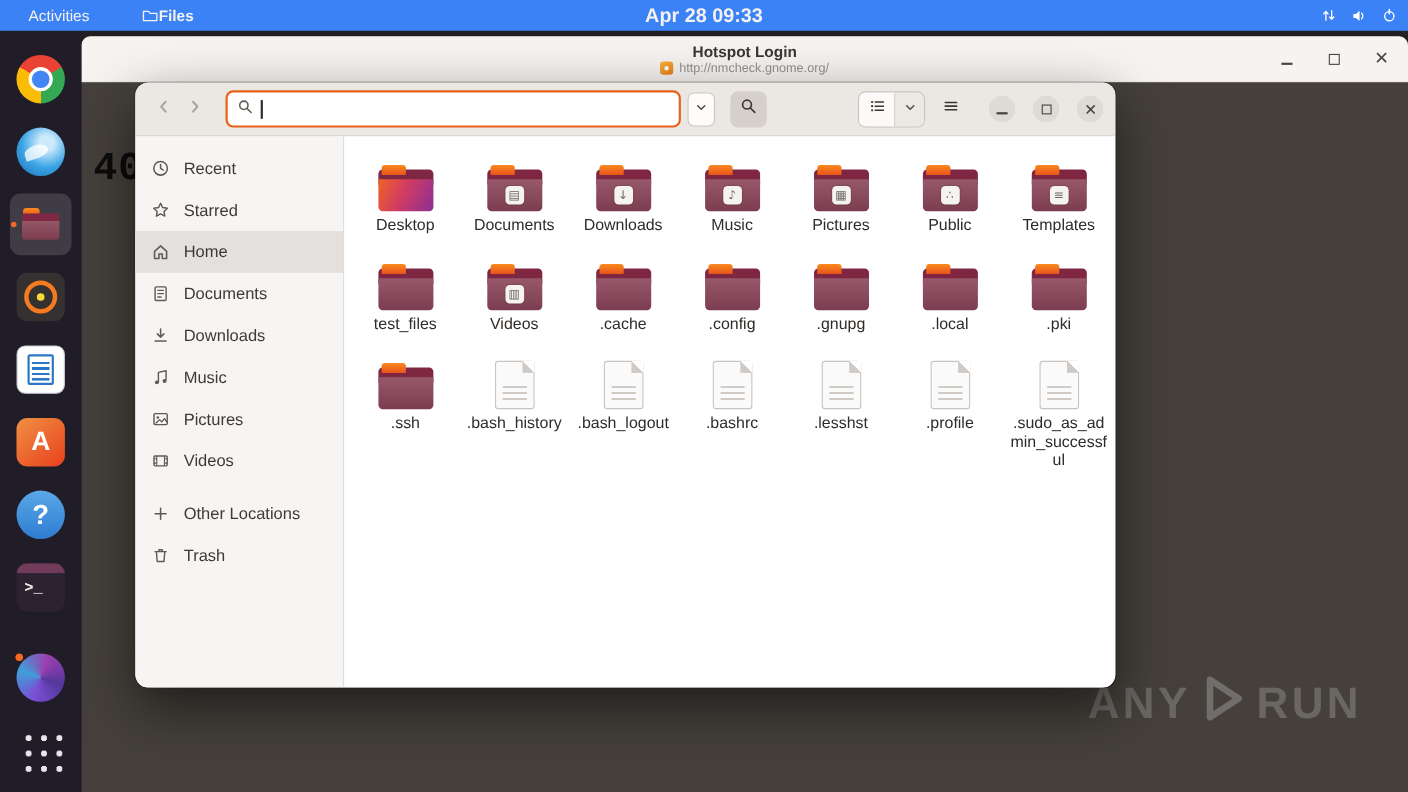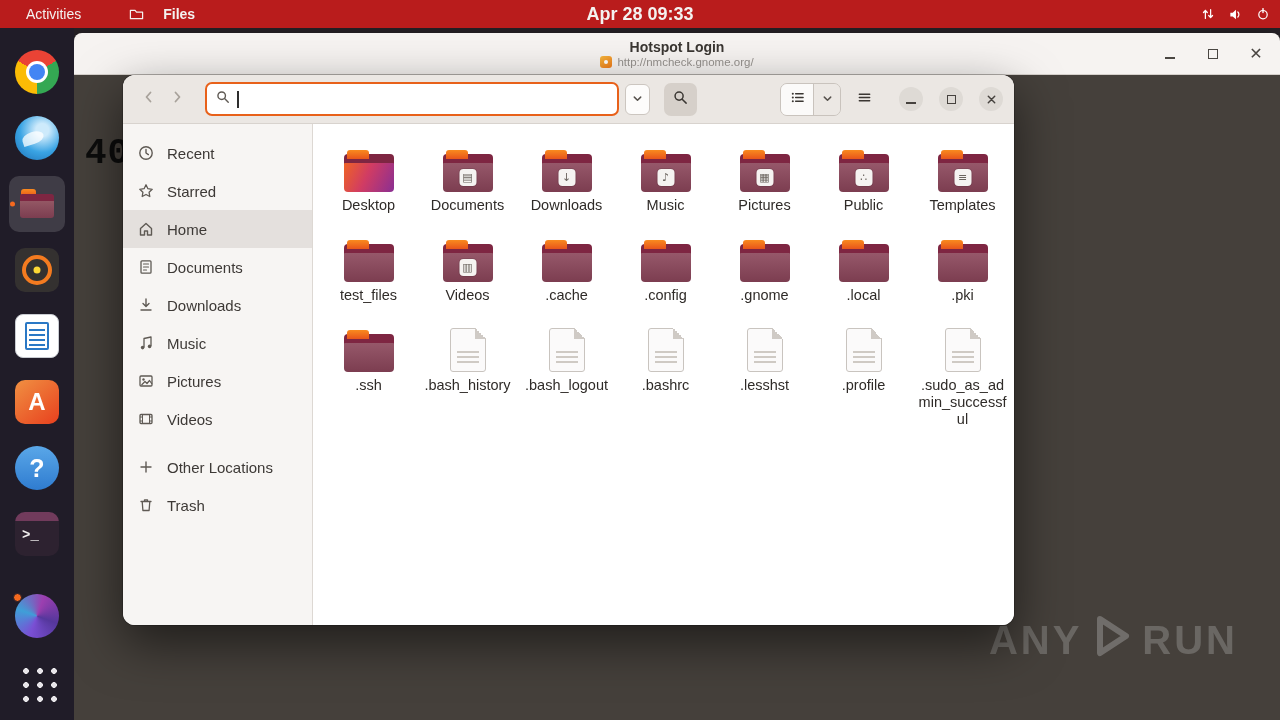--- a/index.html
+++ b/index.html
@@ -1,23 +1,23 @@
 <!DOCTYPE html>
 <html><head>
 <meta charset="utf-8">
 <style>
   * { margin:0; padding:0; box-sizing:border-box; cursor:default; user-select:none; }
   html,body { width:1280px; height:720px; overflow:hidden; }
   body { font-family:"Liberation Sans", sans-serif; background:#262126; position:relative; }
 
   
-  .topbar { position:absolute; left:0; top:0; width:1280px; height:28px; background:#b91c1c;
+  .topbar { position:absolute; left:0; top:0; width:1280px; height:28px; background:#3b82f6;
             color:#f4f2f0; display:flex; align-items:center; font-size:14px; z-index:50; }
   .tb-activities { margin-left:20px; padding:2px 6px; }
-  .tb-app { display:flex; align-items:center; gap:19px; margin-left:42px; font-weight:700; }
+  .tb-app { display:flex; align-items:center; gap:0; margin-left:42px; font-weight:700; }
   .tb-app svg { display:block; }
   .tb-clock { position:absolute; left:50%; transform:translateX(-50%); font-weight:700; font-size:18px; }
   .tb-right { position:absolute; right:10px; top:0; height:28px; display:flex; align-items:center; gap:13px; color:#fff; }
   .tb-right svg { display:block; }
 
   
   .dock { position:absolute; left:0; top:28px; width:74px; height:692px; background:#201c28;
           display:flex; flex-direction:column; align-items:center; padding:16px 0 10px; gap:10px; z-index:40; }
   .dock-item { width:56px; height:56px; border-radius:10px; position:relative; display:flex;
                align-items:center; justify-content:center; flex:0 0 auto; }
@@ -545,21 +545,21 @@
             <div class="g-label">.config</div>
           </div>
           <div class="cell">
             <div class="icon-box">
               <div class="folder">
                 <div class="f-back"></div>
                 <div class="f-front"></div>
                 <div class="f-tab"></div>
               </div>
             </div>
-            <div class="g-label">.gnome</div>
+            <div class="g-label">.gnupg</div>
           </div>
           <div class="cell">
             <div class="icon-box">
               <div class="folder">
                 <div class="f-back"></div>
                 <div class="f-front"></div>
                 <div class="f-tab"></div>
               </div>
             </div>
             <div class="g-label">.local</div>

